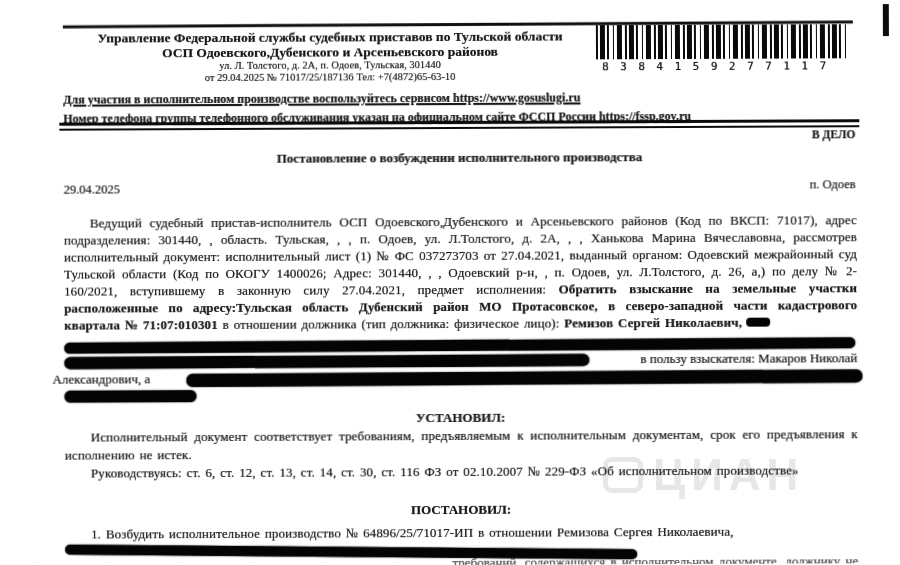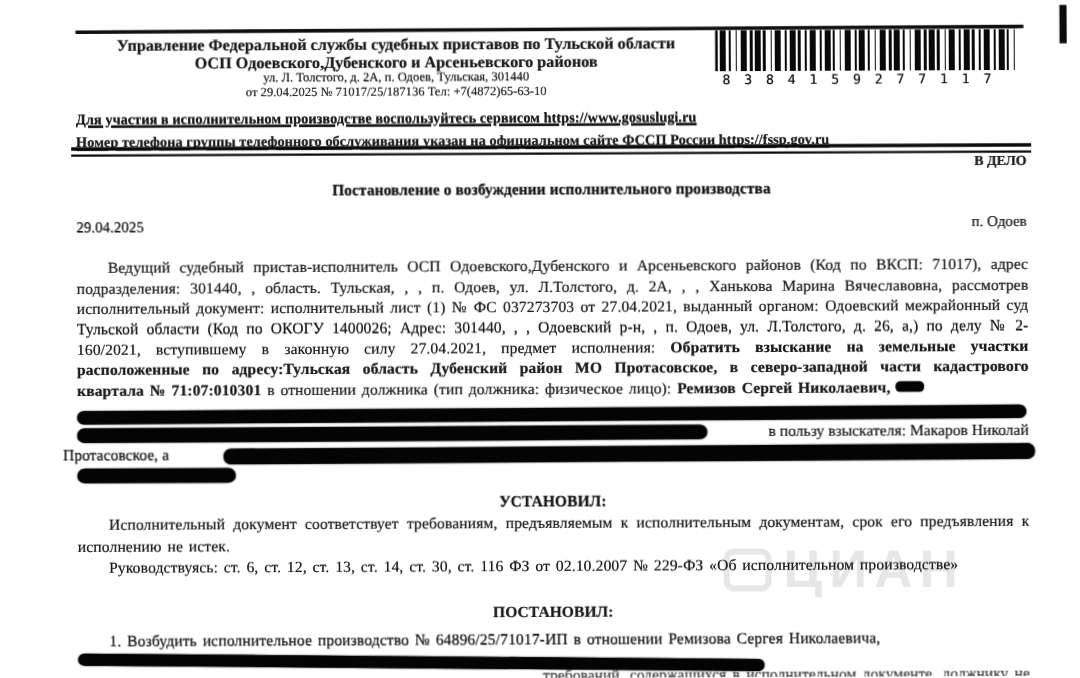--- a/index.html
+++ b/index.html
@@ -115,21 +115,21 @@
 
     <div class="abs title">Постановление о возбуждении исполнительного производства</div>
     <div class="abs date">29.04.2025</div>
     <div class="abs place">п. Одоев</div>
 
     <div class="abs para p1"><span>Ведущий судебный пристав-исполнитель ОСП Одоевского,Дубенского и Арсеньевского районов (Код по ВКСП: 71017), адрес подразделения: 301440, , область. Тульская, , , п. Одоев, ул. Л.Толстого, д. 2А, , , Ханькова Марина Вячеславовна, рассмотрев исполнительный документ: исполнительный лист (1) № ФС 037273703 от 27.04.2021, выданный органом: Одоевский межрайонный суд Тульской области (Код по ОКОГУ 1400026; Адрес: 301440, , , Одоевский р-н, , п. Одоев, ул. Л.Толстого, д. 26, а,) по делу № 2-160/2021, вступившему в законную силу 27.04.2021, предмет исполнения: </span><span class="b">Обратить взыскание на земельные участки расположенные по адресу:Тульская область Дубенский район МО Протасовское, в северо-западной части кадастрового квартала № 71:07:010301</span><span> в отношении должника (тип должника: физическое лицо): </span><span class="b">Ремизов Сергей Николаевич,</span><span class="inline-redact"></span></div>
 
     <div class="abs redact r1"></div>
     <div class="abs redact r2"></div>
     <div class="abs claimant1">в пользу взыскателя: Макаров Николай</div>
-    <div class="abs claimant2">Протасовское, а</div>
+    <div class="abs claimant2">Александрович, а</div>
     <div class="abs redact r3"></div>
     <div class="abs redact r4"></div>
 
     <div class="abs heading h-ust">УСТАНОВИЛ:</div>
 
     <div class="abs para p2">Исполнительный документ соответствует требованиям, предъявляемым к исполнительным документам, срок его предъявления к исполнению не истек.</div>
     <div class="abs para p3">Руководствуясь: ст. 6, ст. 12, ст. 13, ст. 14, ст. 30, ст. 116 ФЗ от 02.10.2007 № 229-ФЗ «Об исполнительном производстве»</div>
 
     <div class="abs heading h-post">ПОСТАНОВИЛ:</div>
 

